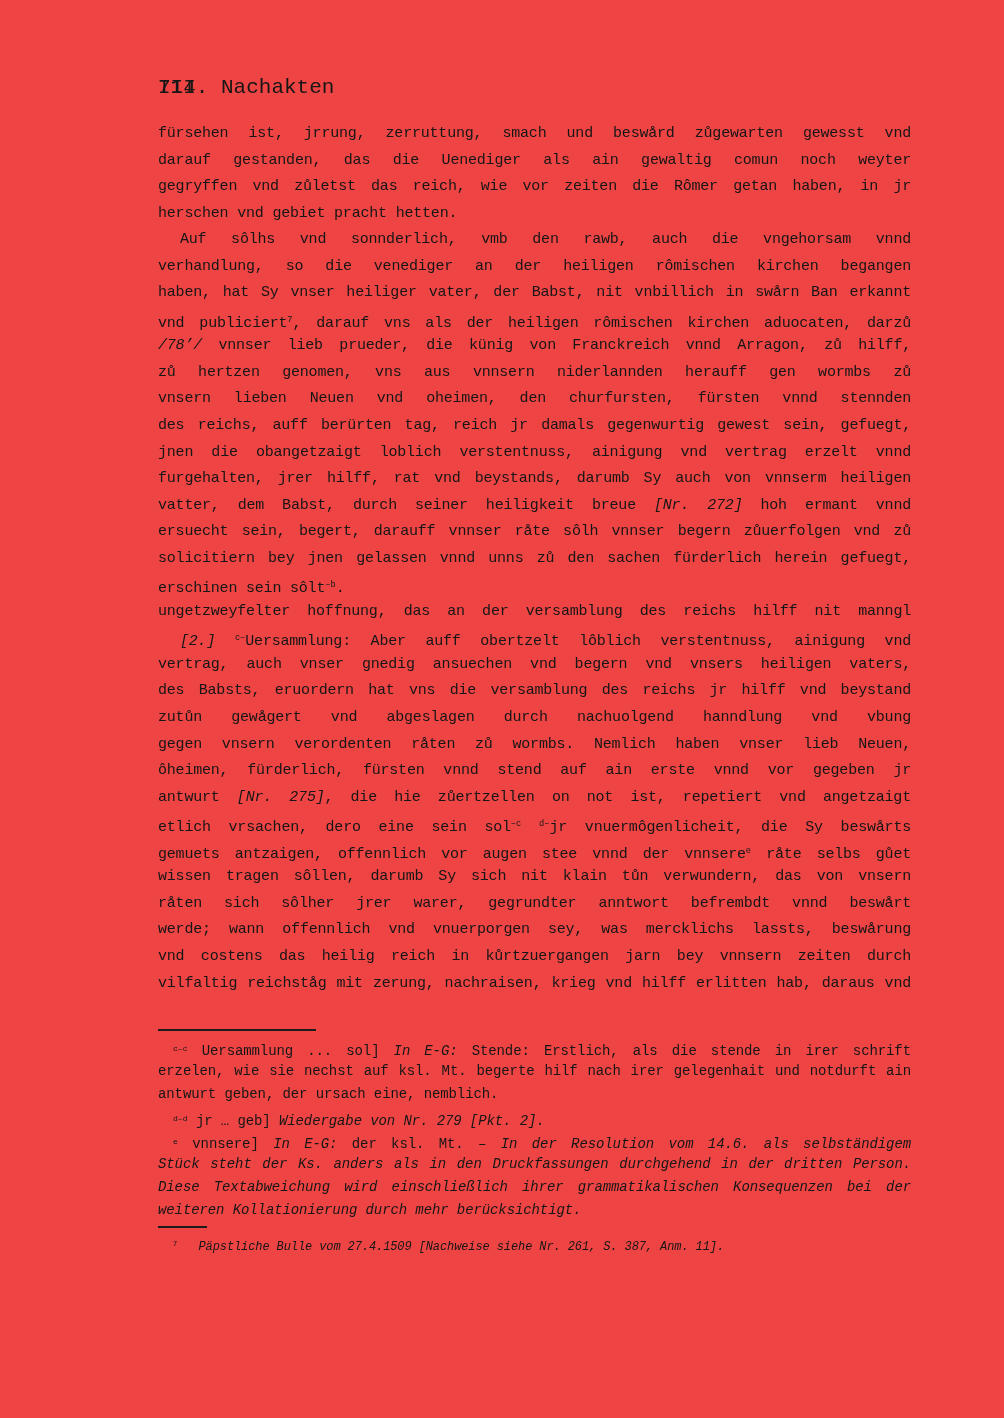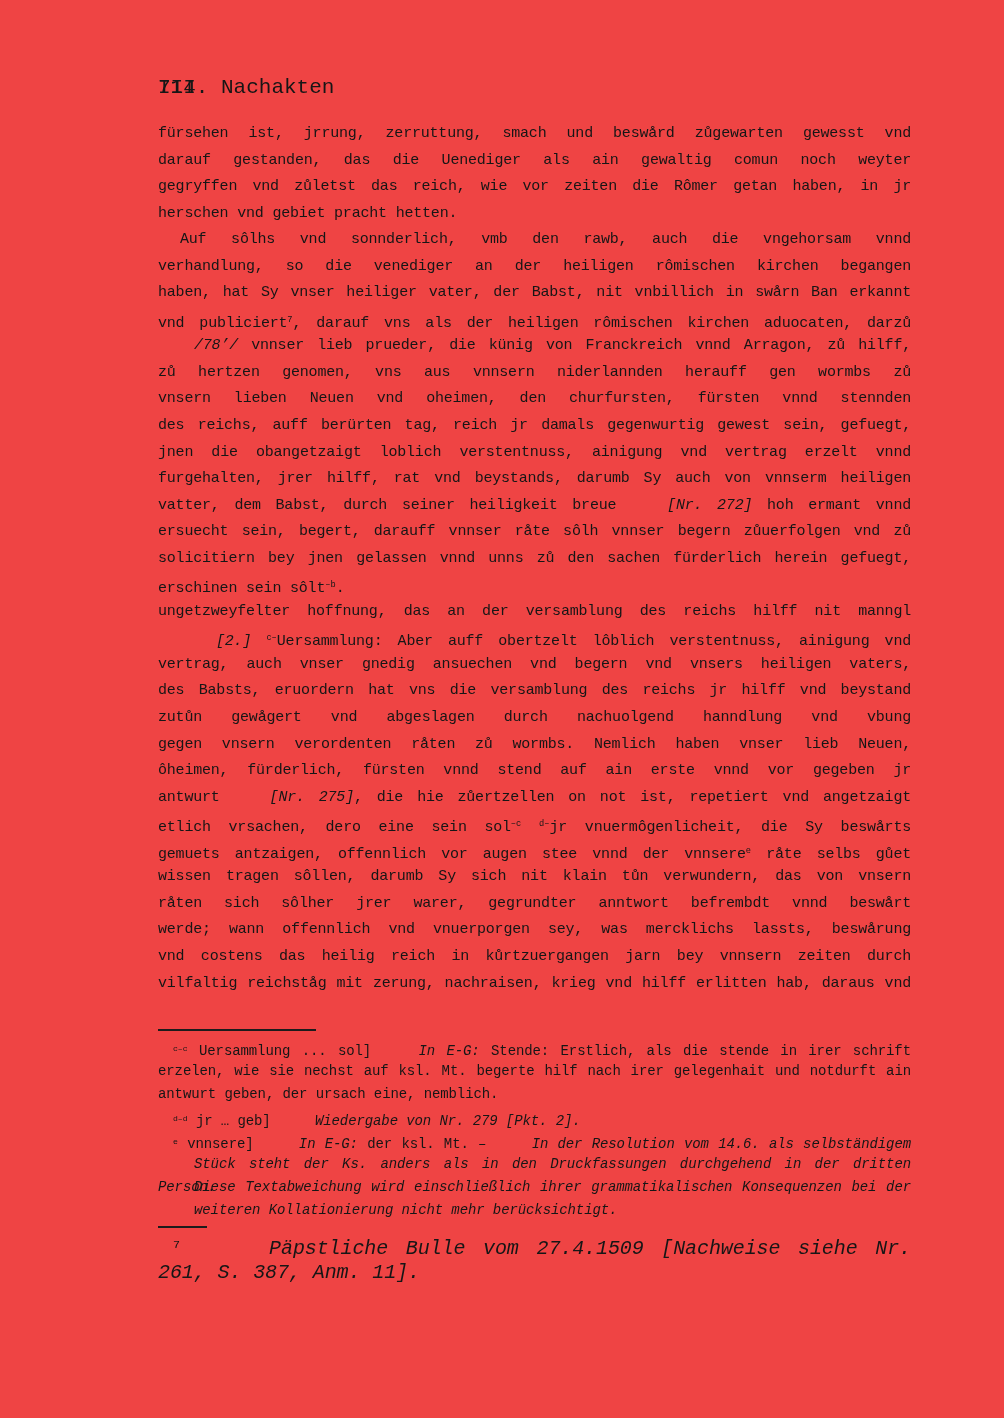--- a/index.html
+++ b/index.html
@@ -18,26 +18,26 @@
   #body-text{top:121px;font-size:15px;letter-spacing:-0.2px;}
   #body-text .line{height:26.55px;line-height:26.55px;}
   .line{
     text-align:justify;
     -moz-text-align-last:justify;
     text-align-last:justify;
     white-space:normal;
   }
   .line.last{text-align-last:left;-moz-text-align-last:left;}
   #body-text .line.ind{text-indent:22px;}
-  .i{font-style:italic;margin-left:36px;}
+  .i{font-style:italic;}
   .sup{font-size:0.58em;vertical-align:0.55em;letter-spacing:0;}
   #apparatus{top:1037px;font-size:14px;letter-spacing:-0.1px;}
   #apparatus .line{height:23.2px;line-height:23.2px;}
   #apparatus .line.ind{text-indent:15px;}
-  #fn7{top:1233px;font-size:20px;letter-spacing:-0.1px;}
+  #fn7{top:1233px;font-size:12px;letter-spacing:-0.1px;}
   #fn7 .line{height:23.2px;line-height:23.2px;}
   #fn7 .line.ind{text-indent:15px;}
   .rule{position:absolute;left:158px;height:2px;background:#1c1c1c;}
   #rule1{top:1029px;width:158px;}
   #rule2{top:1226px;width:49px;}
 </style>
 </head>
 <body>
 
 <div class="page">
@@ -85,21 +85,21 @@
   <div id="rule1" class="rule"></div>
 
   <div id="apparatus" class="text">
       <div class="line ind"><span class="sup">c–c</span> Uersammlung ... sol] <span class="i">In E-G:</span> Stende: Erstlich, als die stende in irer schrift</div>
       <div class="line">erzelen, wie sie nechst auf ksl. Mt. begerte hilf nach irer gelegenhait und notdurft ain</div>
       <div class="line last">antwurt geben, der ursach eine, nemblich.</div>
       <div class="line last ind"><span class="sup">d–d</span> jr … geb] <span class="i">Wiedergabe von Nr. 279 [Pkt. 2].</span></div>
       <div class="line ind"><span class="sup">e</span> vnnsere] <span class="i">In E-G:</span> der ksl. Mt. – <span class="i">In der Resolution vom 14.6. als selbständigem</span></div>
       <div class="line"><span class="i">Stück steht der Ks. anders als in den Druckfassungen durchgehend in der dritten Person.</span></div>
       <div class="line"><span class="i">Diese Textabweichung wird einschließlich ihrer grammatikalischen Konsequenzen bei der</span></div>
-      <div class="line last"><span class="i">weiteren Kollationierung nicht mehr berücksichtigt.</span></div>
+      <div class="line last"><span class="i">weiteren Kollationierung durch mehr berücksichtigt.</span></div>
     </div>
 
   <div id="rule2" class="rule"></div>
 
   <div id="fn7" class="text">
       <div class="line last ind"><span class="sup">7</span>&nbsp;&nbsp; <span class="i">Päpstliche Bulle vom 27.4.1509 [Nachweise siehe Nr. 261, S. 387, Anm. 11].</span></div>
     </div>
 </div>
 
 </body></html>

